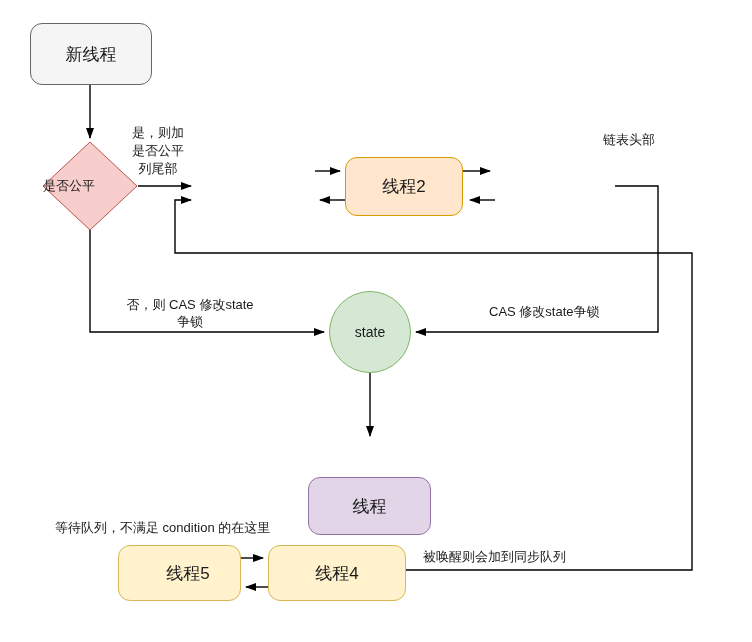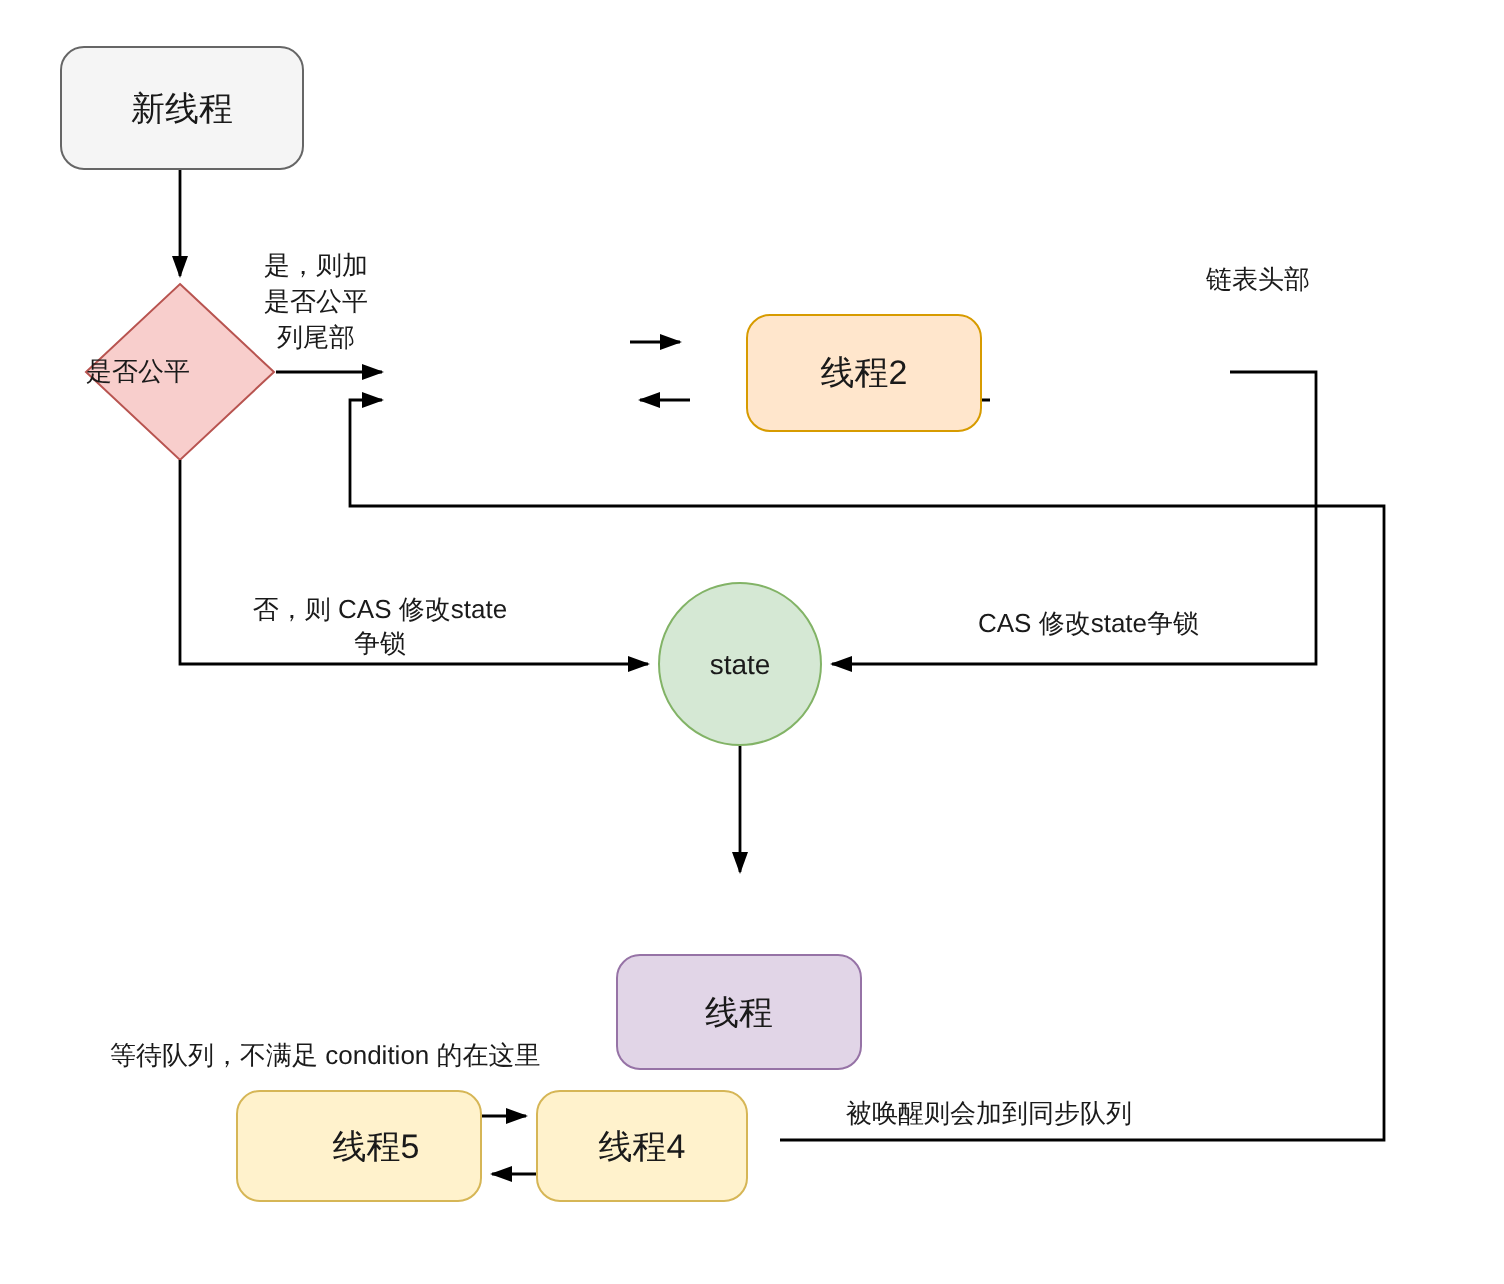--- a/index.html
+++ b/index.html
@@ -58,26 +58,26 @@
     font-size: 13px;
     color: #1a1a1a;
     white-space: pre-line;
     line-height: 17px;
   }
   .note.center { text-align: center; }
 
   
   #new-thread     { left: 30px;  top: 23px;  width: 122px; height: 62px; }
   #thread3        { left: 196px; top: 157px; width: 119px; height: 59px; }
-  #thread2        { left: 345px; top: 157px; width: 118px; height: 59px; margin-left: 28px; }
+  #thread2        { left: 345px; top: 157px; width: 118px; height: 59px; }
   #thread1        { left: 495px; top: 157px; width: 120px; height: 59px; }
   #state-circle   { left: 329px; top: 291px; width: 82px;  height: 82px; }
   #locked-thread  { left: 308px; top: 441px; width: 123px; height: 58px; margin-top: 36px; }
   #thread5        { left: 118px; top: 545px; width: 123px; height: 56px; padding-left: 17px; }
-  #thread4        { left: 268px; top: 545px; width: 106px; height: 56px; }
+  #thread4        { left: 268px; top: 545px; width: 138px; height: 56px; }
   #fair-label     { left: 43px;  top: 142px; width: 94px;  height: 88px; }
 
   #yes-branch-label   { left: 120px; top: 124px; width: 76px; text-align: center; line-height: 18px; }
   #list-head-label    { left: 603px; top: 131px; }
   #no-cas-label       { left: 108px; top: 296px; width: 164px; text-align: center; }
   #cas-right-label    { left: 462px; top: 303px; margin-left: 27px; }
   #acquire-label      { left: 224px; top: 407px; }
   #wait-queue-label   { left: 55px;  top: 519px; }
   #awakened-label     { left: 423px; top: 548px; }
 </style>

